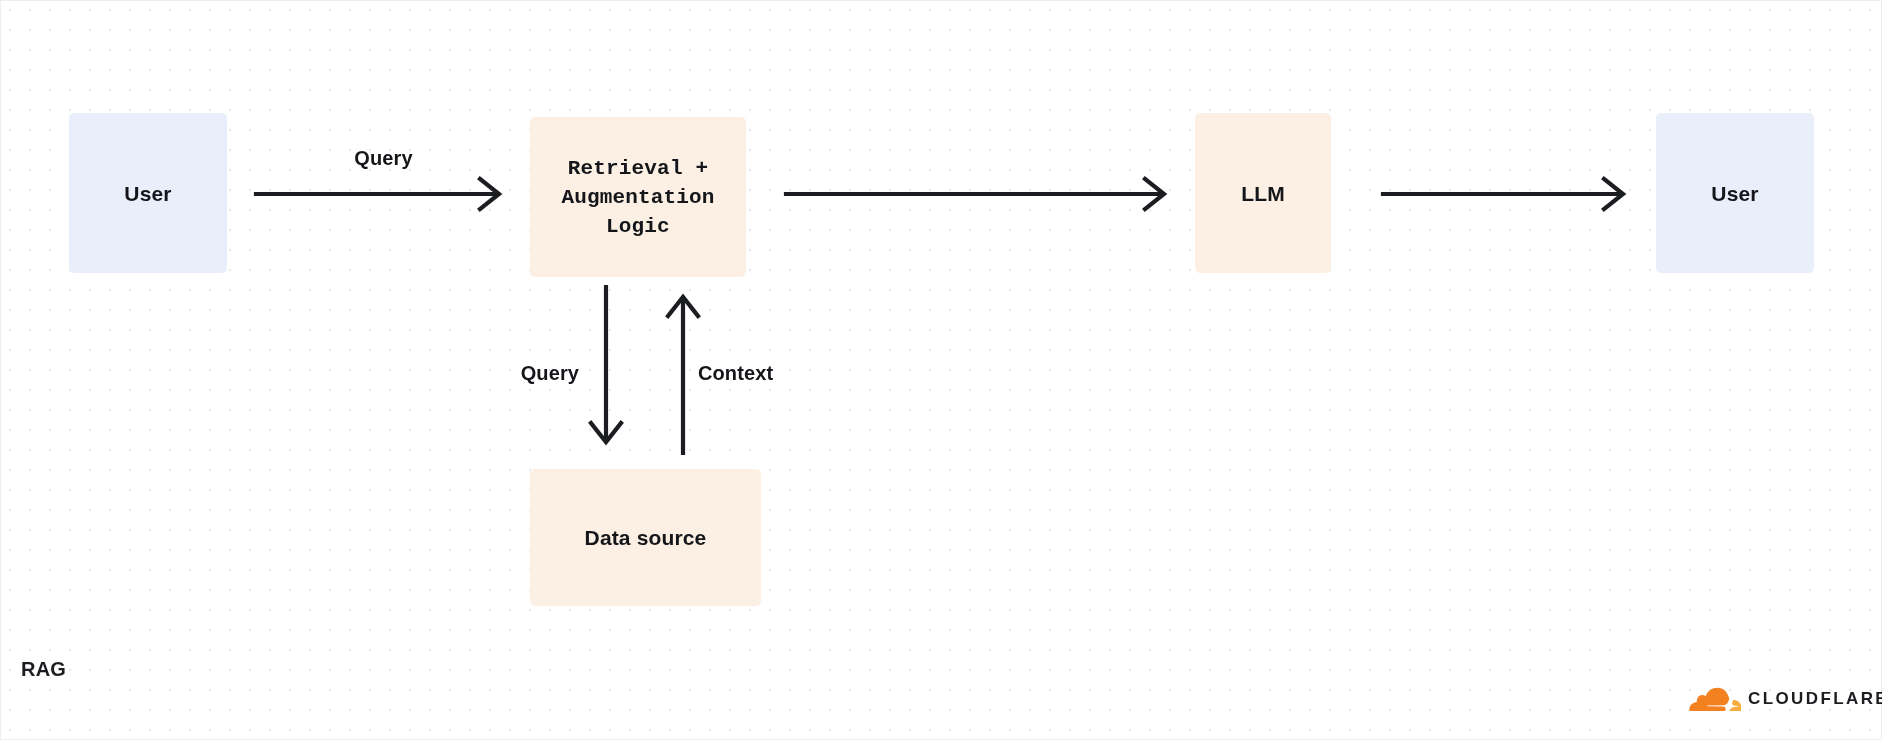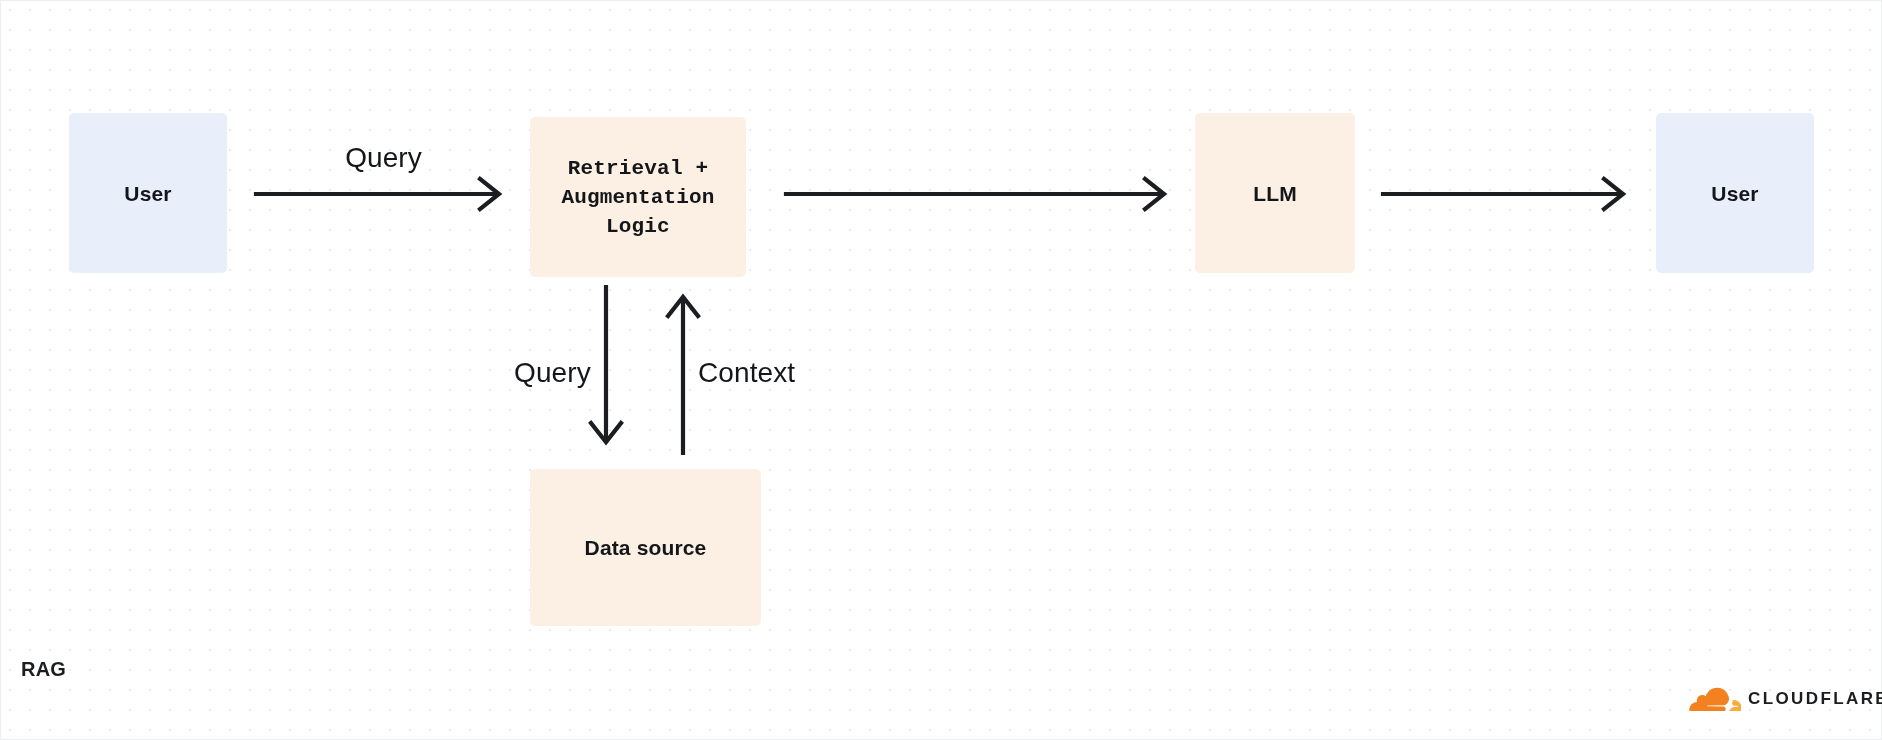--- a/index.html
+++ b/index.html
@@ -34,22 +34,22 @@
     line-height:29px;
     letter-spacing:0.15px;
     padding:4px 8px;
   }
   .node.blue  { background:#e8effb; }
   .node.cream { background:#fcf0e4; }
 
   .edge-label {
     position:absolute;
     color:#14161a;
-    font-weight:normal;
-    font-size:28px;
+    font-weight:bold;
+    font-size:20px;
     line-height:24px;
     letter-spacing:0.1px;
     white-space:nowrap;
   }
 
   .arrow { position:absolute; overflow:visible; }
   .arrow line, .arrow polyline {
     stroke:#1c1d20;
     stroke-width:4.2;
     fill:none;
@@ -86,29 +86,29 @@
 <div id="canvas">
 
   <div class="node blue" style="left:68px; top:112px; width:158px; height:160px;">
     <span>User</span>
   </div>
 
   <div class="node cream" style="left:529px; top:116px; width:216px; height:160px;font-family:Liberation Mono, monospace;">
     <span>Retrieval + Augmentation Logic</span>
   </div>
 
-  <div class="node cream" style="left:1194px; top:112px; width:160px; height:160px;">
+  <div class="node cream" style="left:1194px; top:112px; width:136px; height:160px;">
     <span>LLM</span>
   </div>
 
   <div class="node blue" style="left:1655px; top:112px; width:158px; height:160px;">
     <span>User</span>
   </div>
 
-  <div class="node cream" style="left:529px; top:468px; width:231px; height:157px;">
+  <div class="node cream" style="left:529px; top:468px; width:231px; height:137px;">
     <span>Data source</span>
   </div>
 
   <svg class="arrow" style="left:255px; top:172px;" width="255" height="42" viewBox="0 0 255 42">
     <line x1="0" y1="21" x2="238" y2="21"></line>
     <polyline points="224,6 243,21 224,36"></polyline>
   </svg>
 
   <svg class="arrow" style="left:785px; top:172px;" width="390" height="42" viewBox="0 0 390 42">
     <line x1="0" y1="21" x2="373" y2="21"></line>

